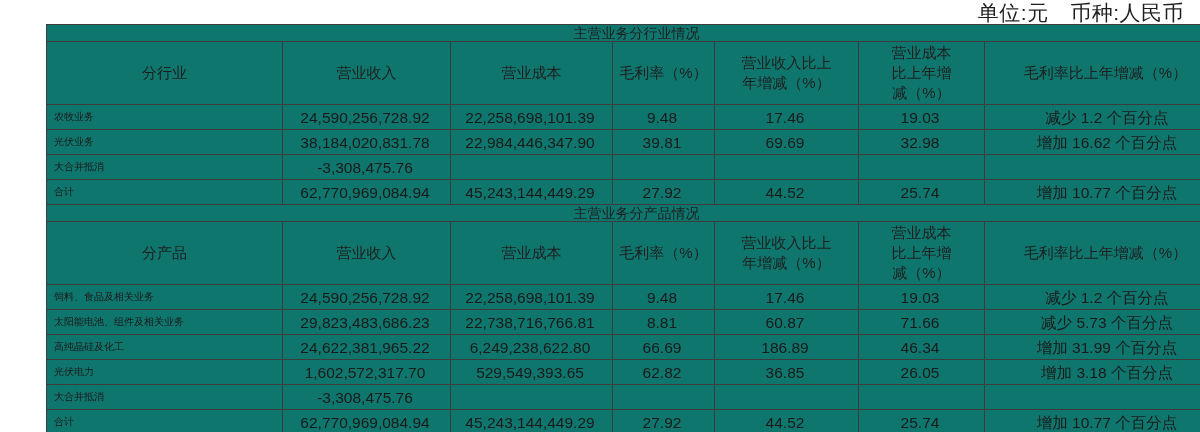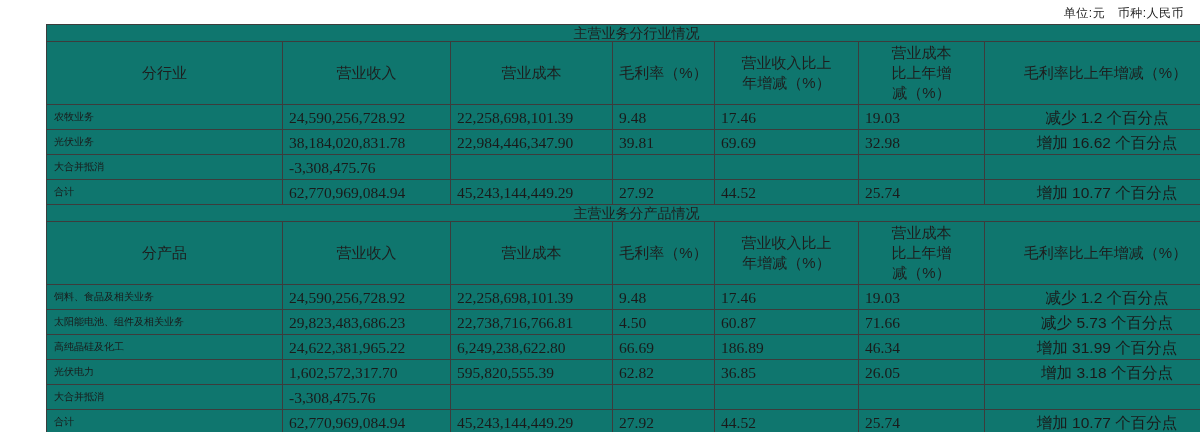--- a/index.html
+++ b/index.html
@@ -5,21 +5,21 @@
   html,body{margin:0;padding:0;background:#fff;}
   body{
     width:1200px;height:432px;overflow:hidden;
     font-family:"Liberation Sans","DejaVu Sans",sans-serif;
     color:#262626;
     -webkit-font-smoothing:antialiased;
   }
   .unit-line{
     text-align:right;
     padding:4px 16px 2px 0;
-    font-size:12px;
+    font-size:21px;
     letter-spacing:.5px;
     color:#1f1f1f;
     height:18px;
     line-height:18px;
   }
   .tables-wrap{margin-left:10px;}
   table{
     border-collapse:collapse;
     table-layout:fixed;
     width:1093px;
@@ -52,23 +52,22 @@
   .head-row th.c5{padding:1px 26px;}
   tbody td{
     font-size:15px;
     height:22px;
     line-height:19px;
     padding:1px 6px;
     color:#1a1a1a;
   }
   tbody td.c0{text-align:left;padding:0 26px 1px 7px;font-size:10px;}
   tbody td.c1,tbody td.c2,tbody td.c3,tbody td.c4,tbody td.c5{
-    text-align:left;padding-right:9px;
+    text-align:center;padding-right:9px;
     font-size:15.5px;
-    font-family:Liberation Serif, serif;
   }
   tbody td.c6{text-align:center;padding-left:9px;font-size:15.5px;}
 </style>
 </head>
 <body>
 
 <div class="unit-line">单位:元　币种:人民币</div>
 
 <div class="tables-wrap">
   <table>
@@ -162,38 +161,38 @@
           <td class="c2">22,258,698,101.39</td>
           <td class="c3">9.48</td>
           <td class="c4">17.46</td>
           <td class="c5">19.03</td>
           <td class="c6">减少 1.2 个百分点</td>
         </tr>
         <tr>
           <td class="c0">太阳能电池、组件及相关业务</td>
           <td class="c1">29,823,483,686.23</td>
           <td class="c2">22,738,716,766.81</td>
-          <td class="c3">4.50</td>
+          <td class="c3">8.81</td>
           <td class="c4">60.87</td>
           <td class="c5">71.66</td>
           <td class="c6">减少 5.73 个百分点</td>
         </tr>
         <tr>
           <td class="c0">高纯晶硅及化工</td>
           <td class="c1">24,622,381,965.22</td>
           <td class="c2">6,249,238,622.80</td>
           <td class="c3">66.69</td>
           <td class="c4">186.89</td>
           <td class="c5">46.34</td>
           <td class="c6">增加 31.99 个百分点</td>
         </tr>
         <tr>
           <td class="c0">光伏电力</td>
           <td class="c1">1,602,572,317.70</td>
-          <td class="c2">595,820,555.39</td>
+          <td class="c2">529,549,393.65</td>
           <td class="c3">62.82</td>
           <td class="c4">36.85</td>
           <td class="c5">26.05</td>
           <td class="c6">增加 3.18 个百分点</td>
         </tr>
         <tr>
           <td class="c0">大合并抵消</td>
           <td class="c1">-3,308,475.76</td>
           <td class="c2"></td>
           <td class="c3"></td>

